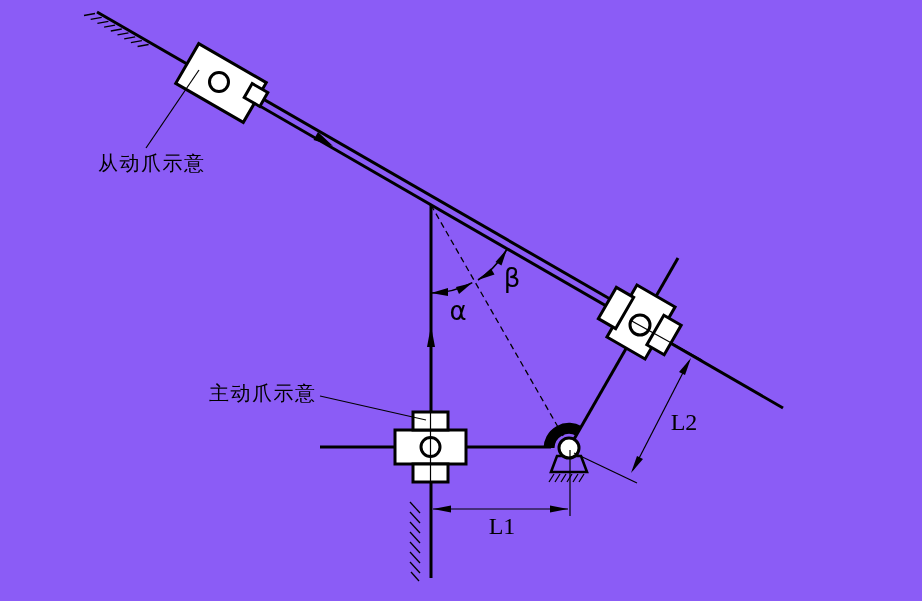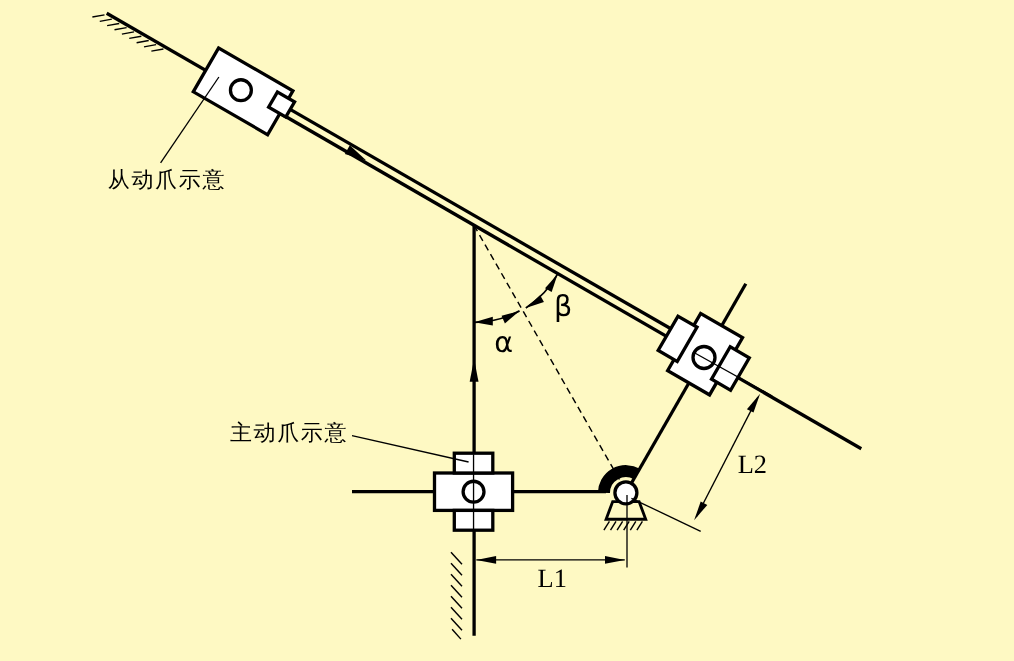--- a/index.html
+++ b/index.html
@@ -1,16 +1,16 @@
 <!DOCTYPE html>
 <html><head>
 <meta charset="utf-8">
 <style>
   html,body{margin:0;padding:0;background:#fff;}
-  .stage{position:relative;width:922px;height:601px;background:#fef9c3;overflow:hidden;}
+  .stage{position:relative;width:922px;height:601px;background:#8b5cf6;overflow:hidden;}
   svg{display:block;}
   .thick{fill:none;stroke:#000;stroke-width:3;}
   .med{fill:none;stroke:#000;stroke-width:2.6;}
   .thin{fill:none;stroke:#000;stroke-width:1.2;}
   .hatch{fill:none;stroke:#000;stroke-width:1.3;}
   .dashed{fill:none;stroke:#000;stroke-width:1.3;stroke-dasharray:6 4;}
   .arcdim{fill:none;stroke:#000;stroke-width:1.6;}
   .solid{fill:#000;stroke:none;}
   .blk{fill:#ffffff;stroke:#000;stroke-width:3;}
   .crank{fill:none;stroke:#000;stroke-width:11;}

